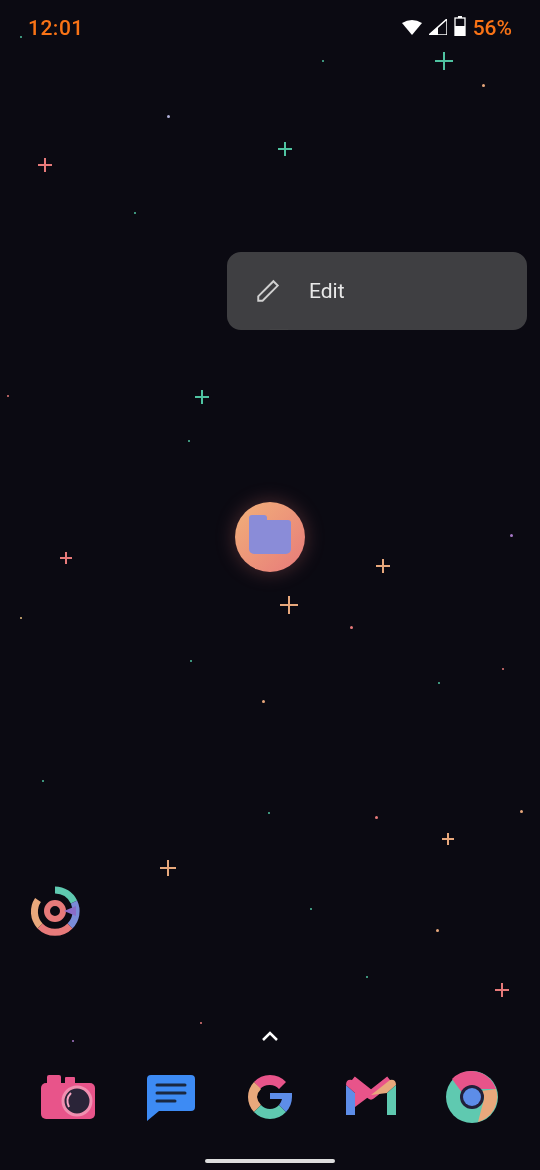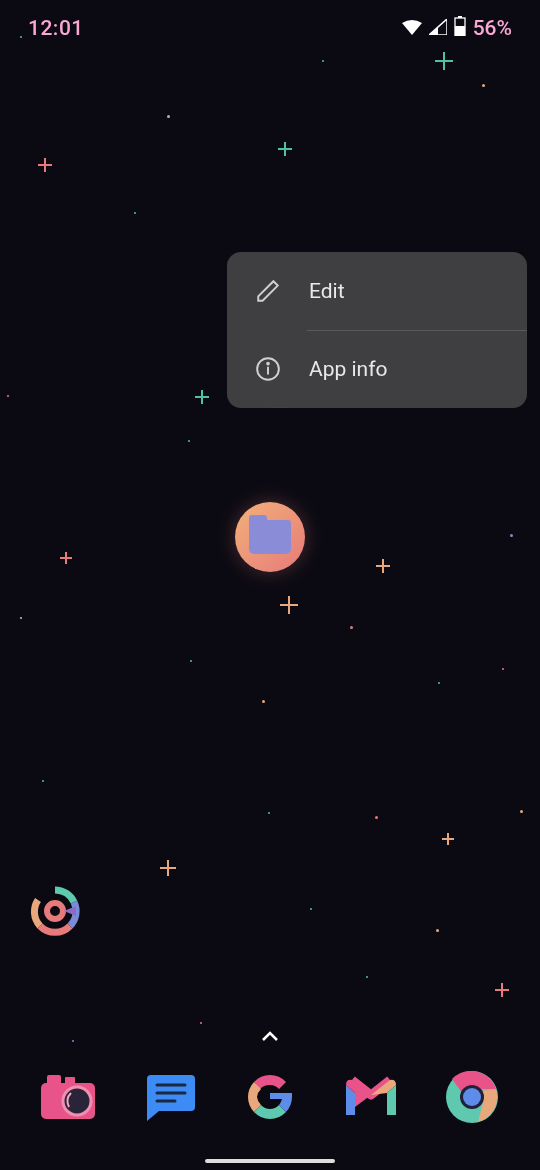--- a/index.html
+++ b/index.html
@@ -19,21 +19,21 @@
     .status-bar {
       position: absolute;
       top: 0;
       left: 0;
       right: 0;
       height: 56px;
       display: flex;
       justify-content: space-between;
       align-items: center;
       padding: 0 28px;
-      color: #f9a8d4;
+      color: #f97316;
       font-size: 21px;
       font-weight: 500;
     }
     .status-left {
       letter-spacing: 0.5px;
     }
     .status-right {
       display: flex;
       align-items: center;
       gap: 7px;
@@ -244,31 +244,20 @@
 <div class="context-menu">
   <div class="menu-item">
     <span class="menu-icon">
       <svg viewBox="0 0 24 24" fill="none" stroke="#d0d0d0" stroke-width="1.8">
         <path d="M17 3l4 4L7 21H3v-4L17 3z"></path>
       </svg>
     </span>
     <span>Edit</span>
     <div class="sep" style="top:78px"></div>
   </div>
-  <div class="menu-item">
-    <span class="menu-icon">
-      <svg viewBox="0 0 24 24" fill="none" stroke="#d0d0d0" stroke-width="1.8">
-        <circle cx="12" cy="12" r="10"></circle>
-        <line x1="12" y1="10" x2="12" y2="17"></line>
-        <circle cx="12" cy="7" r="0.8" fill="#d0d0d0"></circle>
-      </svg>
-    </span>
-    <span>App info</span>
-    <div class="sep" style="top:156px"></div>
-  </div>
 </div>
 
 <div class="status-bar">
   <div class="status-left">12:01</div>
   <div class="status-right">
     <span>
       <svg width="20" height="16" viewBox="0 0 20 16">
         <path d="M10 16 L0 4 Q10 -2 20 4 Z" fill="#fff"></path>
       </svg>
     </span>

